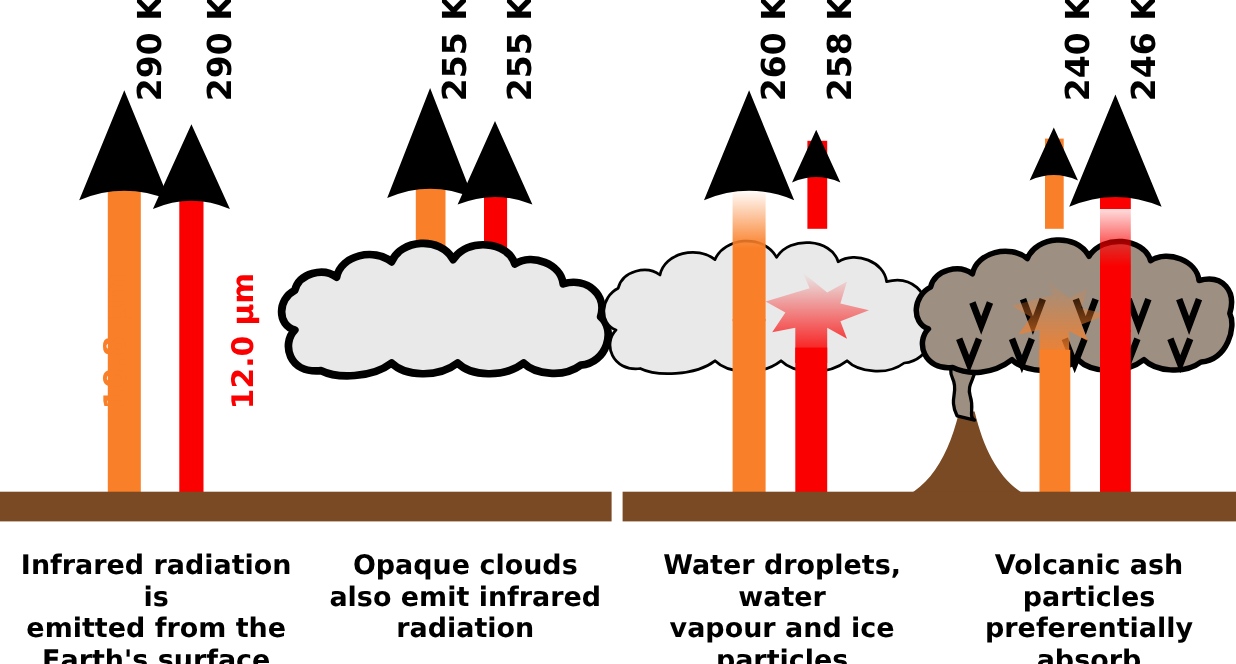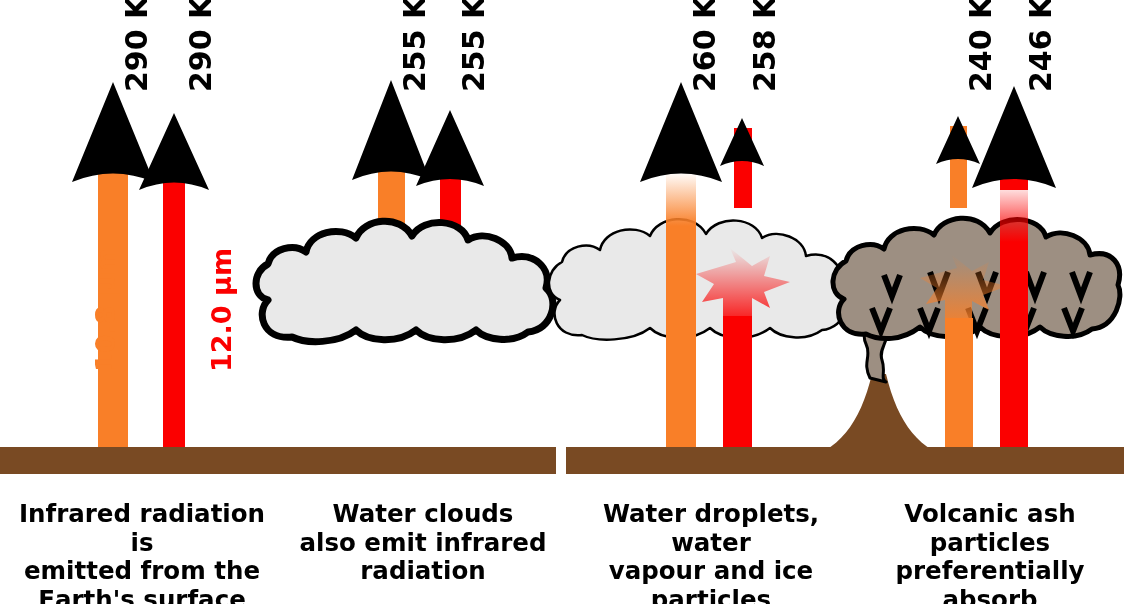--- a/index.html
+++ b/index.html
@@ -204,21 +204,21 @@
 
   <div class="vlabel" style="left:966px;  top:92px;">240 K</div>
   <div class="vlabel" style="left:1026px; top:92px;">246 K</div>
 
   <div class="wlabel orange" style="left:92px;  top:372px;">10.8 µm</div>
   <div class="wlabel red" style="left:208px; top:372px;">12.0 µm</div>
 
   <div class="caption" style="left:8px;   top:484px; width:268px;">Infrared radiation is
 emitted from the
 Earth's surface</div>
-  <div class="caption" style="left:292px; top:484px; width:262px;">Water clouds
+  <div class="caption" style="left:292px; top:484px; width:262px;">Opaque clouds
 also emit infrared
 radiation</div>
   <div class="caption" style="left:566px; top:484px; width:290px;">Water droplets, water
 vapour and ice particles
 preferentially absorb
 at 12.0 µm</div>
   <div class="caption" style="left:860px; top:484px; width:260px;">Volcanic ash particles
 preferentially absorb
 at 10.8 µm</div>
 

